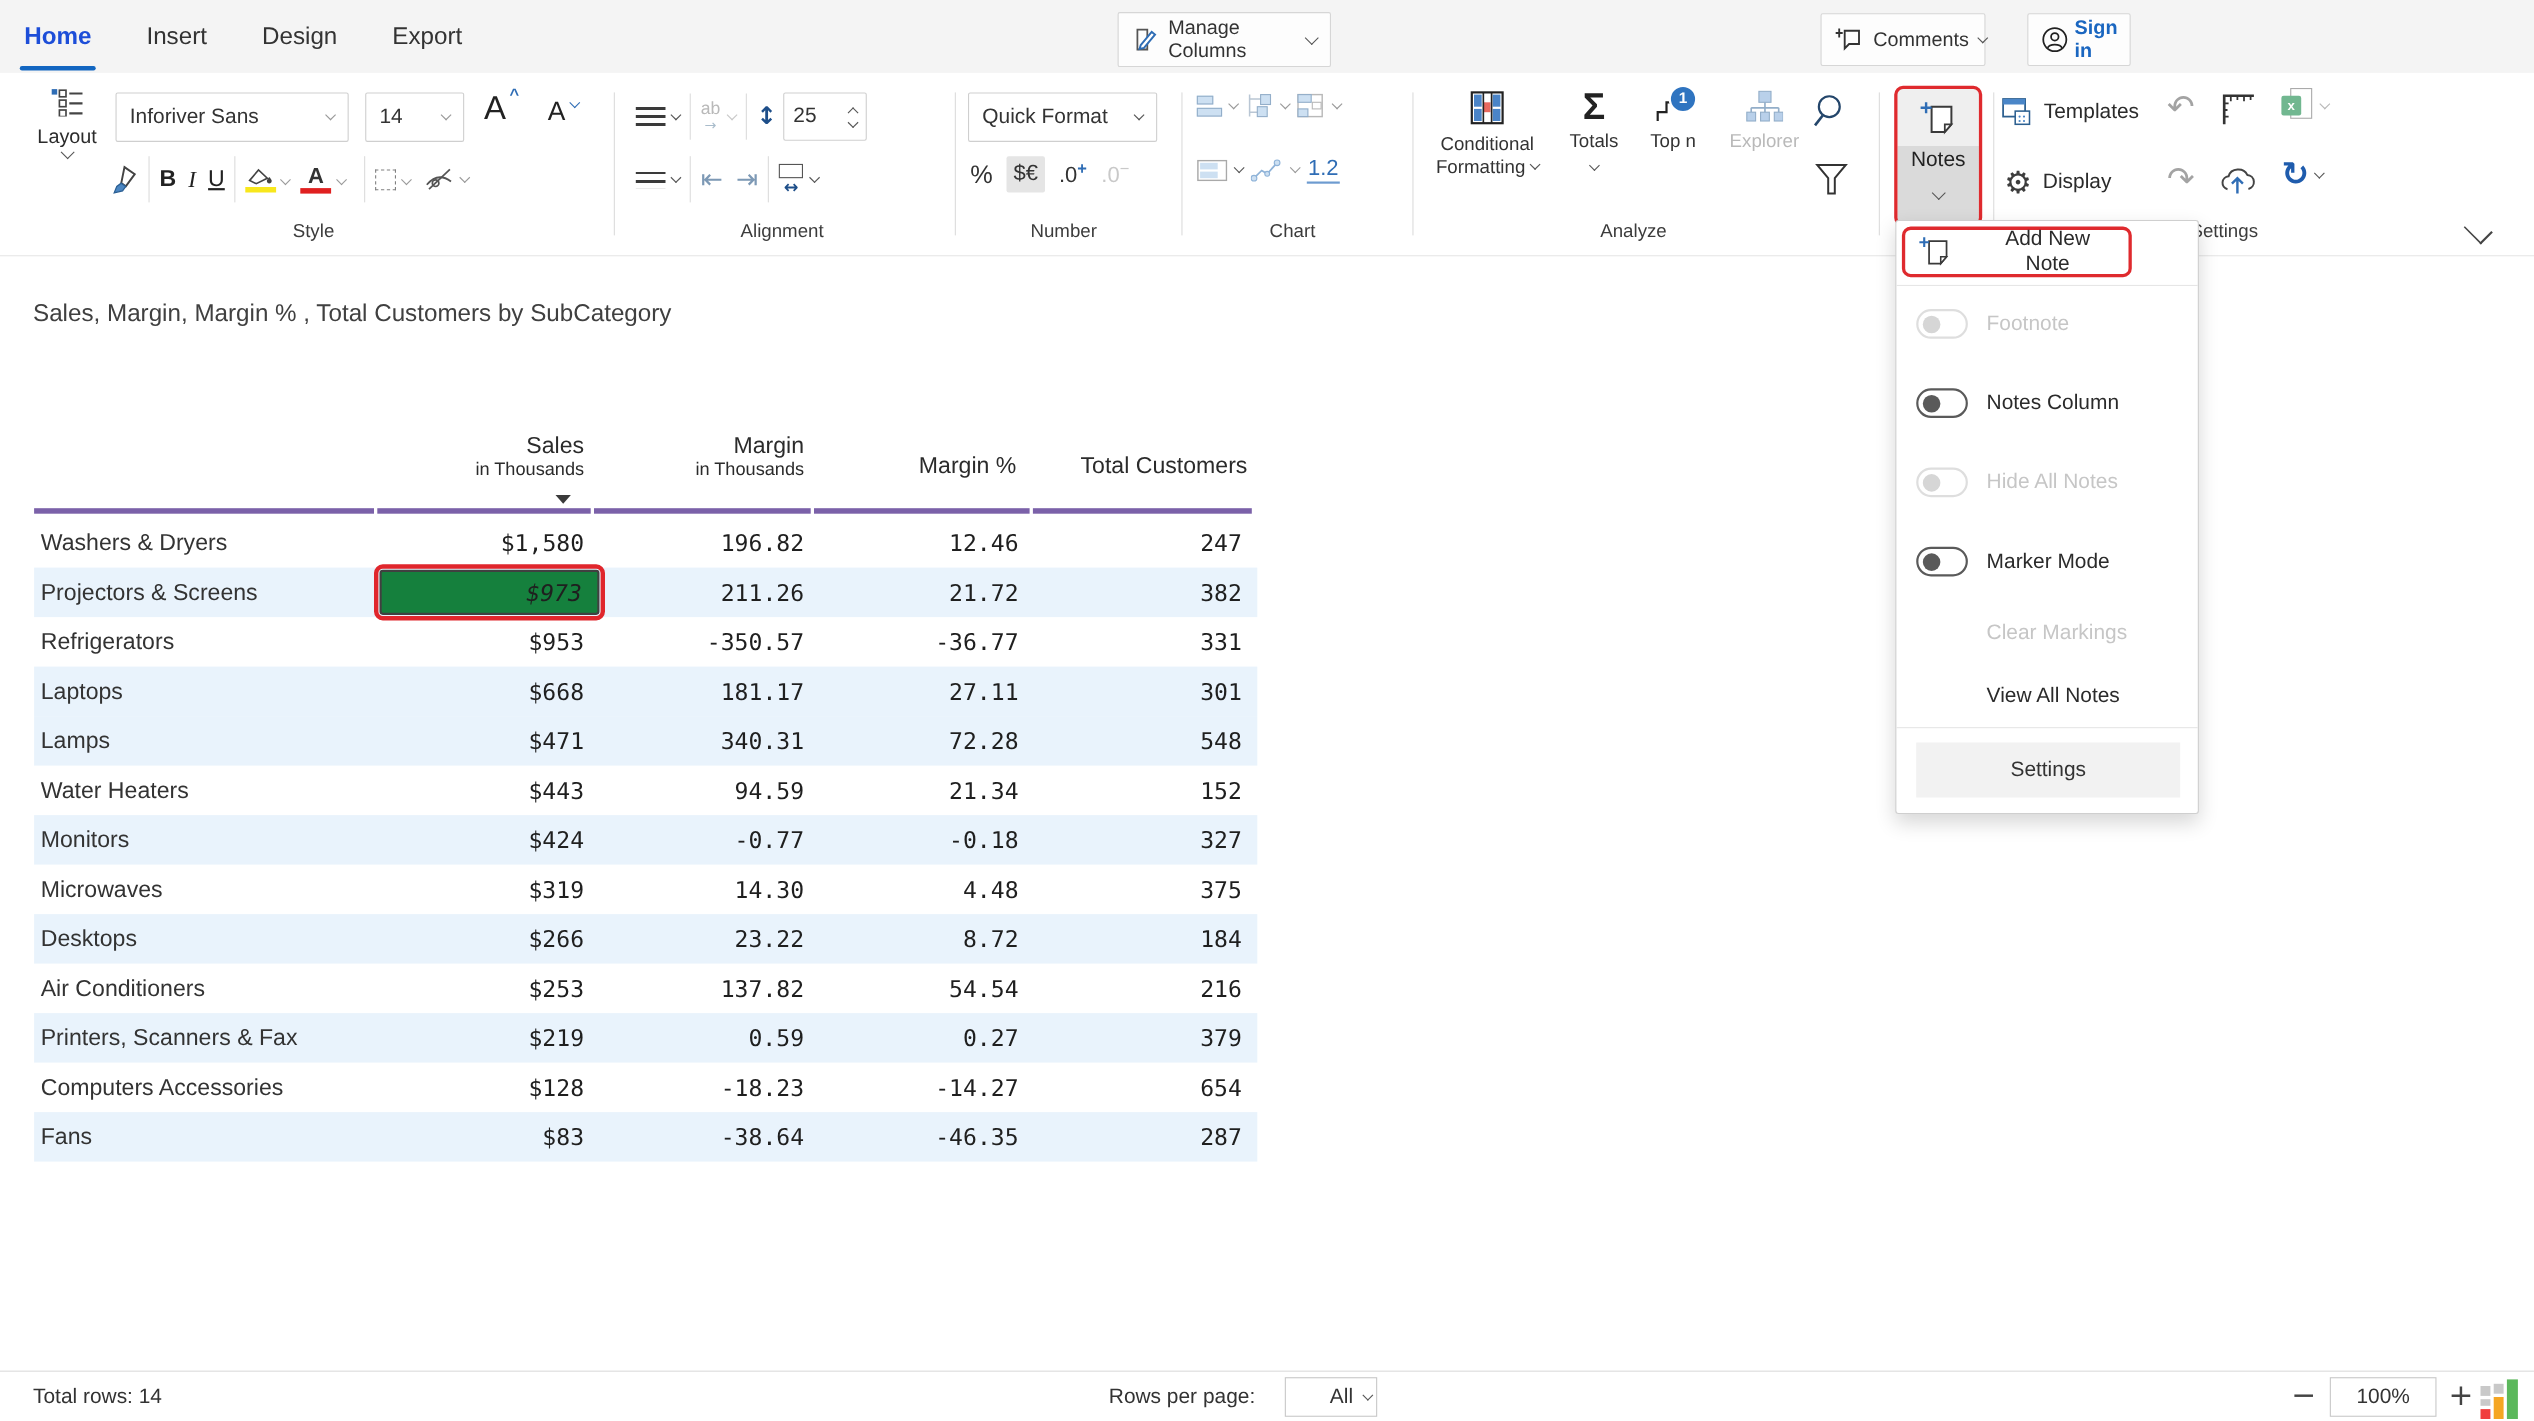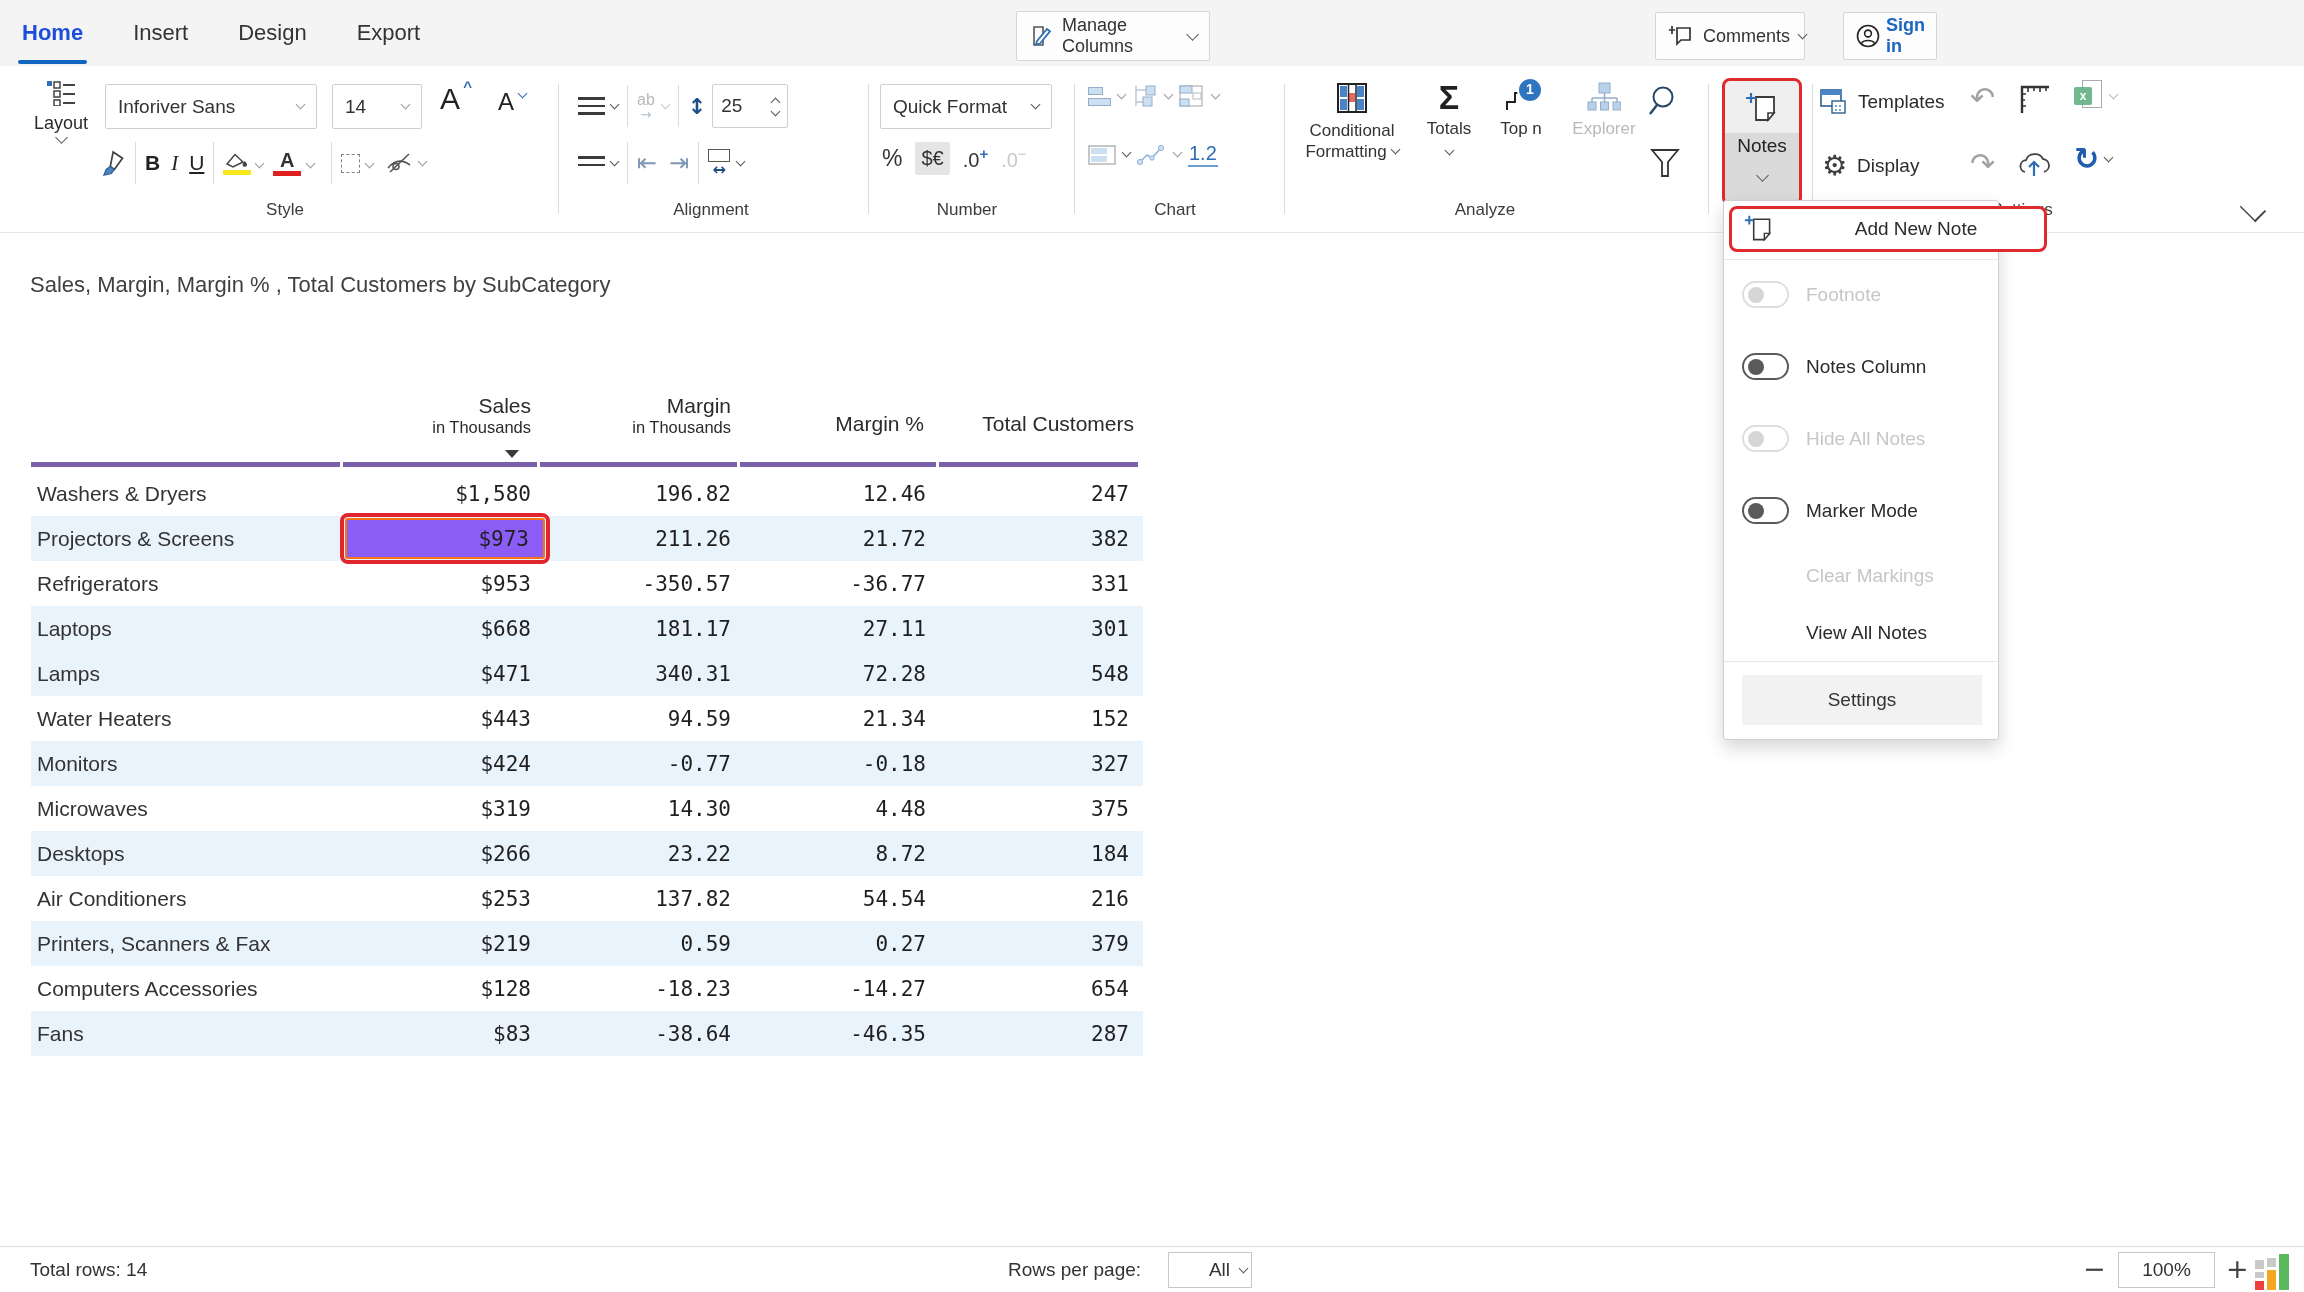--- a/index.html
+++ b/index.html
@@ -35,21 +35,21 @@
   .lightblue-rect{background:#cde0f2;border:1px solid #93aec9;box-sizing:border-box;}
   .ribbon .row1{position:absolute;top:18px;display:flex;align-items:center;}
   .ribbon .row2{position:absolute;top:76px;display:flex;align-items:center;}
   .anlbtn{display:flex;flex-direction:column;align-items:center;font-size:17px;color:#333;line-height:1.25;}
   
   .notesbtn{position:absolute;left:1722px;top:12px;width:80px;height:128px;border:3px solid #df2a2e;border-radius:8px;
             background:linear-gradient(#efefef 0 52px,#dadada 52px);display:flex;flex-direction:column;align-items:center;box-sizing:border-box;cursor:pointer;}
   
   .menu{position:absolute;left:1723px;top:200px;width:276px;height:540px;background:#fff;border:1px solid #cfcfcf;border-radius:3px;
         box-shadow:0 8px 18px rgba(0,0,0,.16);z-index:50;box-sizing:border-box;}
-  .addnew{position:absolute;left:5px;top:5px;width:318px;height:46px;border:3px solid #df2a2e;border-radius:8px;background:#fff;
+  .addnew{position:absolute;left:5px;top:5px;width:209px;height:46px;border:3px solid #df2a2e;border-radius:8px;background:#fff;
           display:flex;align-items:center;box-sizing:border-box;cursor:pointer;gap:32px;}
   .menusep{position:absolute;left:0;width:100%;height:1px;background:#e6e6e6;}
   .toggle{position:absolute;left:18px;width:47px;height:27px;border:2px solid #5a5a5a;border-radius:15px;box-sizing:border-box;}
   .toggle .knob{position:absolute;left:4px;top:3.5px;width:16px;height:16px;border-radius:50%;background:#5a5a5a;}
   .toggle.dis{border-color:#dedede;}
   .toggle.dis .knob{background:#d6d6d6;}
   .mi-label{position:absolute;left:82px;font-size:19px;color:#2b2b2b;white-space:nowrap;}
   .mi-label.dis{color:#c6c6c6;}
   .settingsbtn{position:absolute;left:18px;top:474px;width:240px;height:50px;background:#f2f2f2;display:flex;align-items:center;justify-content:center;font-size:19px;color:#333;cursor:pointer;}
   
@@ -60,21 +60,21 @@
   .hcol{position:absolute;display:flex;flex-direction:column;align-items:flex-end;}
   .sort-tri{position:absolute;width:0;height:0;border-left:7px solid transparent;border-right:7px solid transparent;border-top:8px solid #3a3a3a;}
   .pseg{position:absolute;top:462px;height:5px;background:#7b61a9;}
   .trows{position:absolute;left:31px;top:471px;width:1112px;}
   .trow{display:flex;height:45px;align-items:center;font-size:21px;}
   .trow.alt{background:#e9f3fc;}
   .tcell{box-sizing:border-box;height:45px;display:flex;align-items:center;}
   .tlabel{width:314px;padding-left:6px;color:#333;}
   .num{justify-content:flex-end;padding-right:14px;font-family:"DejaVu Sans Mono",monospace;color:#1f1f1f;font-size:21px;}
   .c0{width:200px;} .c1{width:200px;} .c2{width:195px;} .c3{width:203px;}
-  .selcell{background:#8b5cf6;border:2px solid #f97316;outline:4px solid #e0262c;outline-offset:1px;border-radius:3px;height:41px;align-self:center;}
+  .selcell{background:#15803d;border:2px solid #404040;outline:4px solid #e0262c;outline-offset:1px;border-radius:3px;height:41px;align-self:center;font-style:italic;}
   
   .statusbar{position:absolute;left:0;top:1246px;width:2304px;height:46px;border-top:1px solid #dbdbdb;background:#fff;font-size:19px;color:#333;}
   .zoombox{position:absolute;border:1px solid #c8c8c8;display:flex;align-items:center;justify-content:center;box-sizing:border-box;background:#fff;}
   .pm{font-size:27px;color:#444;font-family:"DejaVu Sans",sans-serif;cursor:pointer;}
   .logo-col{display:flex;flex-direction:column;justify-content:flex-end;gap:3px;}
 </style>
 </head>
 <body>
 
 <div class="canvas">

